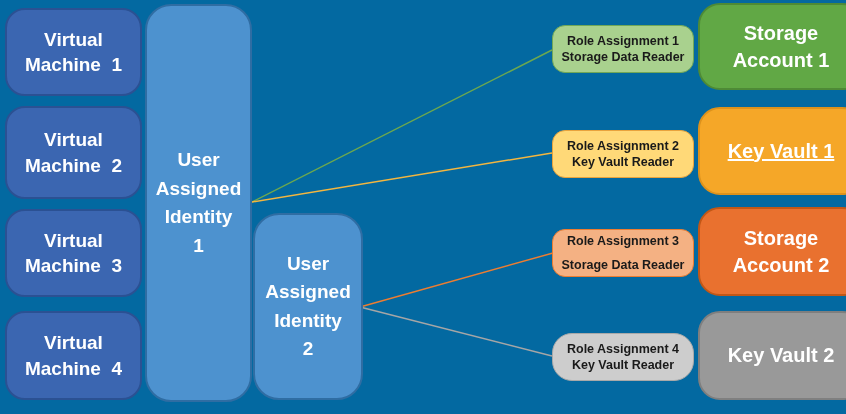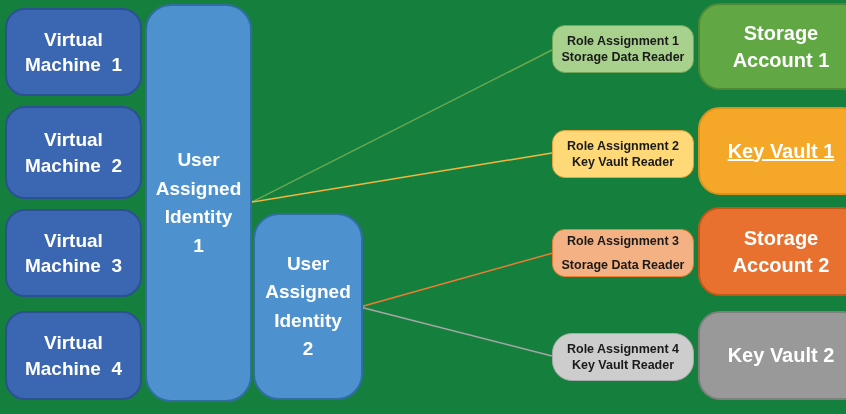--- a/index.html
+++ b/index.html
@@ -1,17 +1,17 @@
 <!DOCTYPE html>
 <html><head>
 <meta charset="utf-8">
 <style>
   html,body{margin:0;padding:0;background:#FFFFFF;}
   #canvas{
-    position:relative;width:846px;height:414px;background:#15803d;overflow:hidden;
+    position:relative;width:846px;height:414px;background:#0369a1;overflow:hidden;
     font-family:"Liberation Sans","DejaVu Sans",sans-serif;
   }
   #connectors{position:absolute;left:0;top:0;width:846px;height:414px;z-index:0;}
   .node{
     position:absolute;display:flex;flex-direction:column;align-items:center;justify-content:center;
     box-sizing:border-box;text-align:center;z-index:1;
   }
   .vm{
     left:5px;width:137px;border:2px solid;border-radius:20px;
     color:#FFFFFF;font-weight:700;font-size:19px;line-height:1.32;

